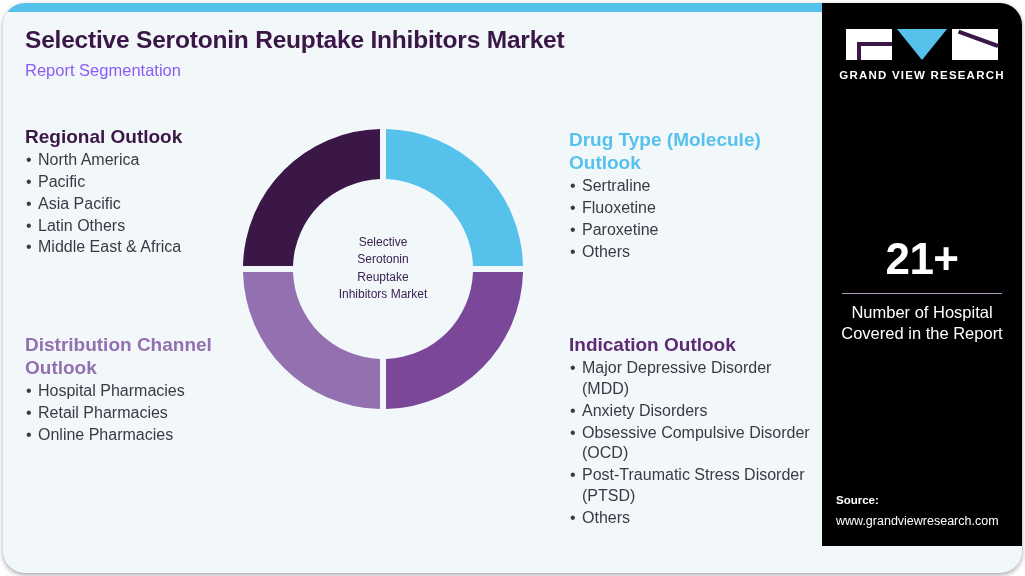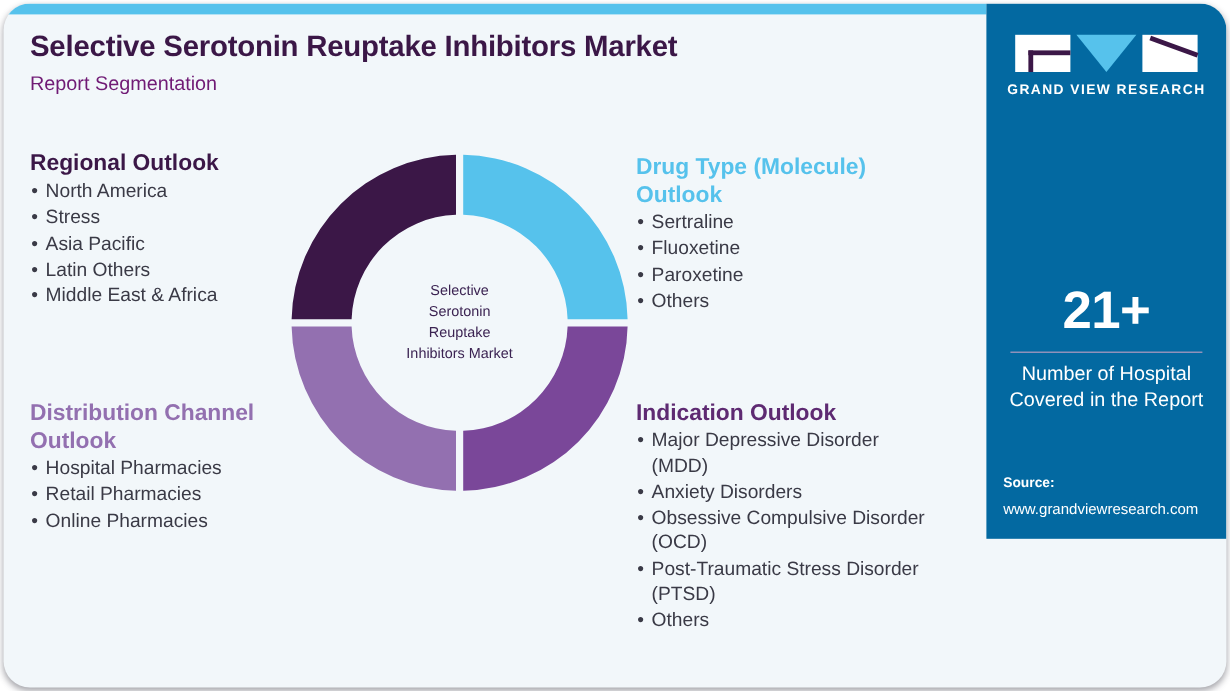--- a/index.html
+++ b/index.html
@@ -41,22 +41,22 @@
     height: 9px;
     background: #56c2ec;
   }
 
   
   .side-panel {
     position: absolute;
     right: 0;
     top: 0;
     width: 200px;
-    height: 446px;
-    background: #0369a1;
+    height: 543px;
+    background: #000000;
     box-sizing: border-box;
     padding: 0;
   }
 
   .logo-block {
     position: absolute;
     top: 26px;
     left: 0;
     width: 200px;
     text-align: center;
@@ -173,29 +173,29 @@
   .title {
     font-size: 24.5px;
     font-weight: bold;
     color: #3b1747;
     letter-spacing: -0.2px;
     line-height: 1.15;
     margin: 0;
   }
   .subtitle {
     font-size: 16.5px;
-    color: #701a75;
+    color: #8b5cf6;
     margin-top: 7px;
   }
 
   .col {
     position: absolute;
   }
   .col-left { left: 22px; width: 225px; }
-  .col-right { left: 527px; width: 250px; }
+  .col-right { left: 566px; width: 250px; }
 
   .blk-regional { top: 122px; }
   .blk-distribution { top: 330px; }
   .blk-drugtype { top: 125px; }
   .blk-indication { top: 330px; }
 
   .sec-heading {
     font-size: 19px;
     font-weight: bold;
     line-height: 1.22;
@@ -259,21 +259,21 @@
 
     <div class="header">
       <h1 class="title">Selective Serotonin Reuptake Inhibitors Market</h1>
       <div class="subtitle">Report Segmentation</div>
     </div>
 
     <div class="col col-left blk-regional">
       <div class="sec-heading h-regional">Regional Outlook</div>
       <ul class="seg-list">
         <li>North America</li>
-        <li>Stress</li>
+        <li>Pacific</li>
         <li>Asia Pacific</li>
         <li>Latin Others</li>
         <li>Middle East &amp; Africa</li>
       </ul>
     </div>
 
     <div class="col col-left blk-distribution">
       <div class="sec-heading h-distribution">Distribution Channel Outlook</div>
       <ul class="seg-list">
         <li>Hospital Pharmacies</li>

